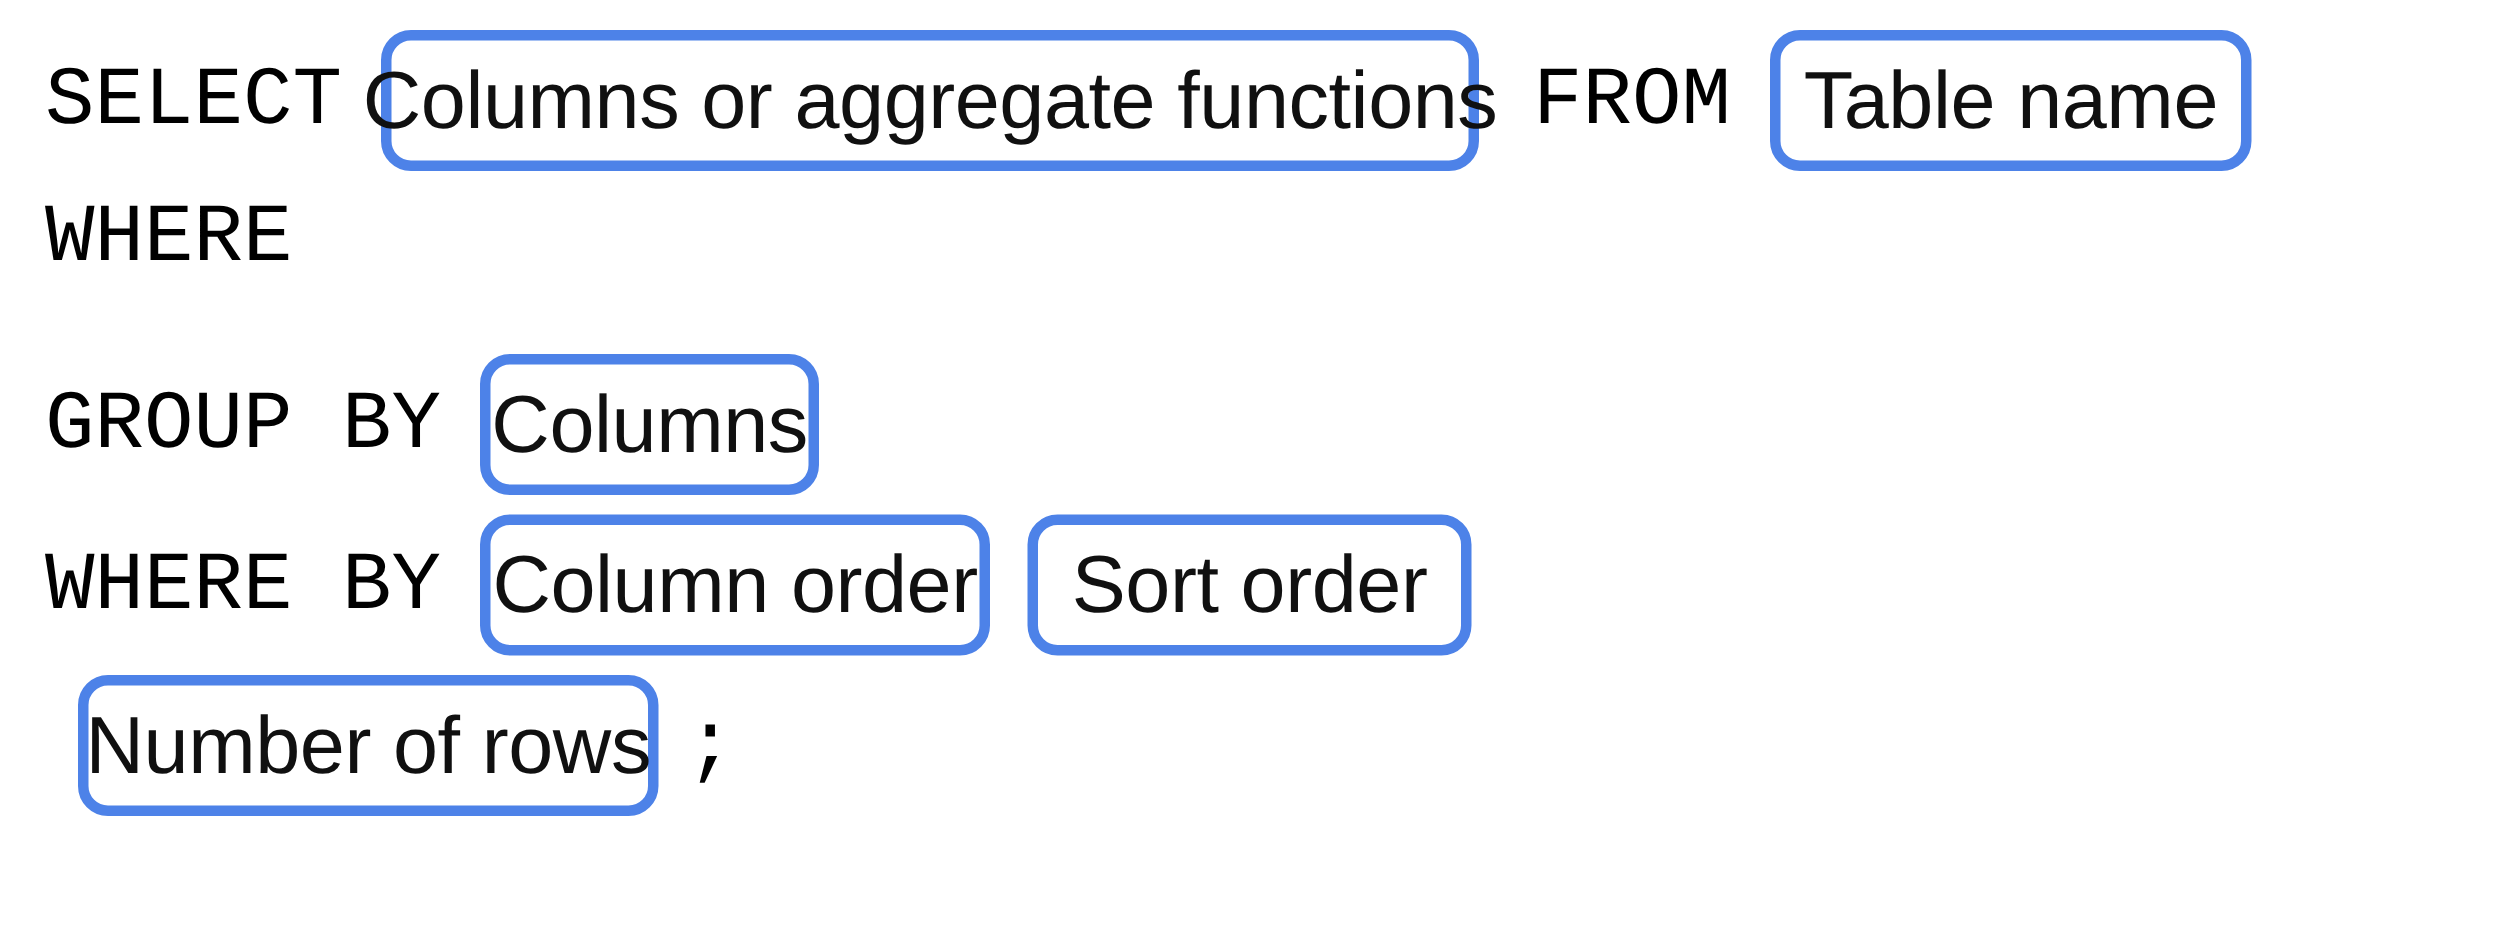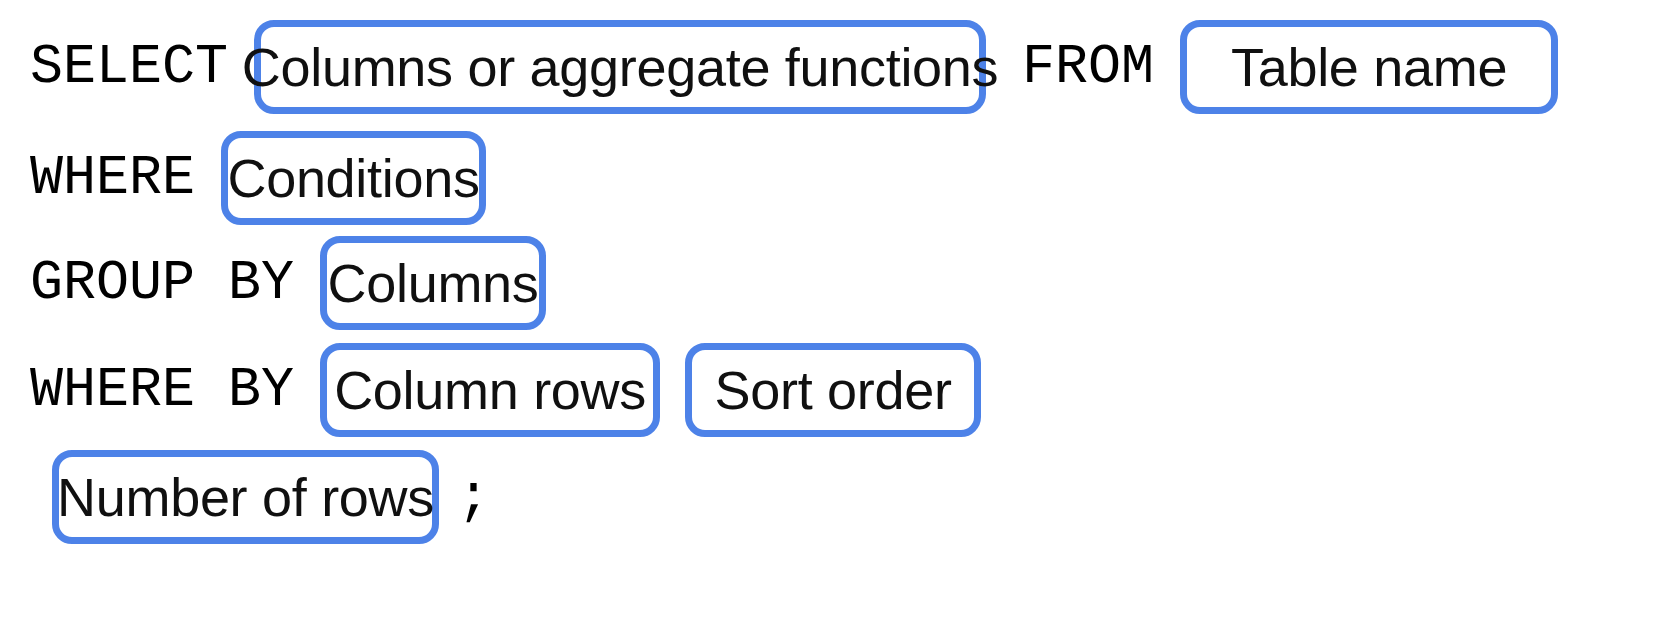--- a/index.html
+++ b/index.html
@@ -78,21 +78,21 @@
 
   
   #line-select  { top: 20px;  }
   #line-where   { top: 131px; }
   #line-groupby { top: 236px; }
   #line-orderby { top: 343px; }
   #line-limit   { top: 450px; }
 
   
   .slot.w-columns-agg  { width: 732px; }
-  .slot.w-table-name   { width: 378px; }
+  .slot.w-table-name   { width: 321px; }
   .slot.w-conditions   { width: 265px; }
   .slot.w-columns      { width: 226px; }
   .slot.w-column-name  { width: 340px; }
   .slot.w-sort-order   { width: 296px; }
   .slot.w-number-rows  { width: 387px; align-items: center; }
 </style>
 </head>
 <body>
 
 <div id="canvas">
@@ -107,38 +107,35 @@
     <span class="keyword" style="margin-left:36px;">FROM</span>
 
     <div class="slot w-table-name">
       <span class="slot-label">Table name</span>
     </div>
   </div>
 
   <div class="sql-line" id="line-where">
     <span class="keyword">WHERE</span>
 
-    <div class="slot w-conditions">
-      <span class="slot-label">Conditions</span>
-    </div>
   </div>
 
   <div class="sql-line" id="line-groupby">
     <span class="keyword">GROUP BY</span>
 
     <div class="slot w-columns">
       <span class="slot-label">Columns</span>
     </div>
   </div>
 
   <div class="sql-line" id="line-orderby">
     <span class="keyword">WHERE BY</span>
 
     <div class="slot w-column-name">
-      <span class="slot-label">Column rows</span>
+      <span class="slot-label">Column order</span>
     </div>
 
     <div class="slot w-sort-order">
       <span class="slot-label">Sort order</span>
     </div>
   </div>
 
   <div class="sql-line" id="line-limit">
 
     <div class="slot w-number-rows">

